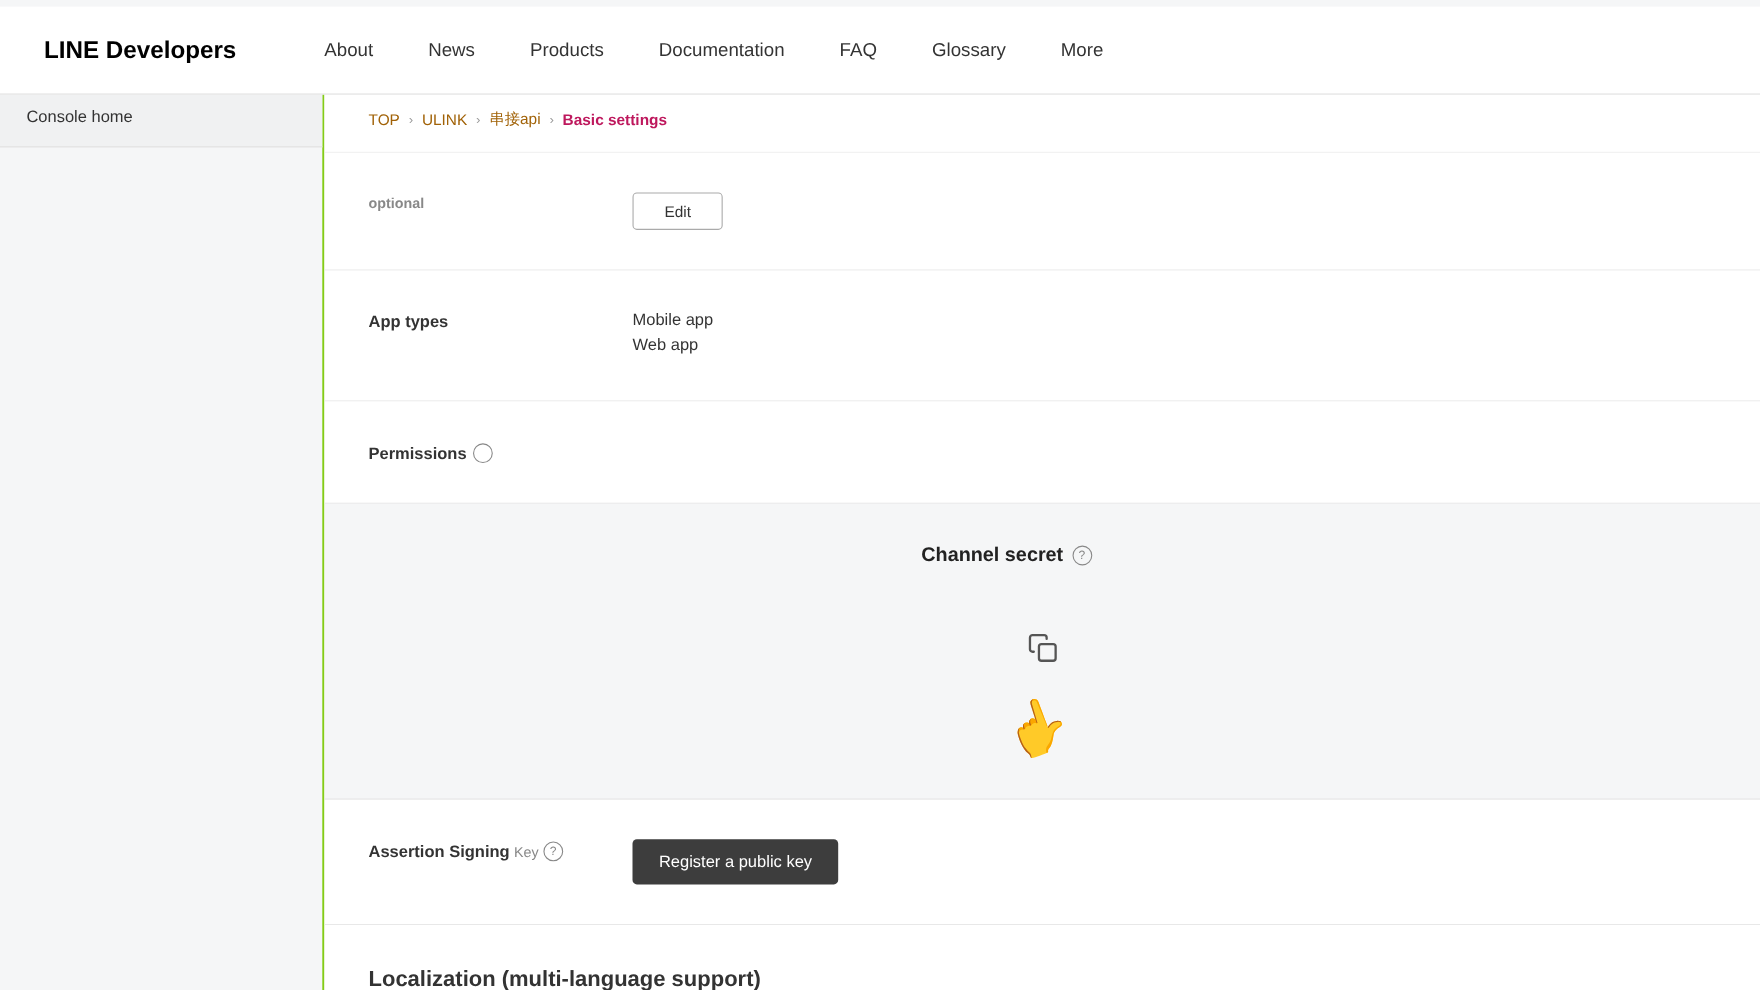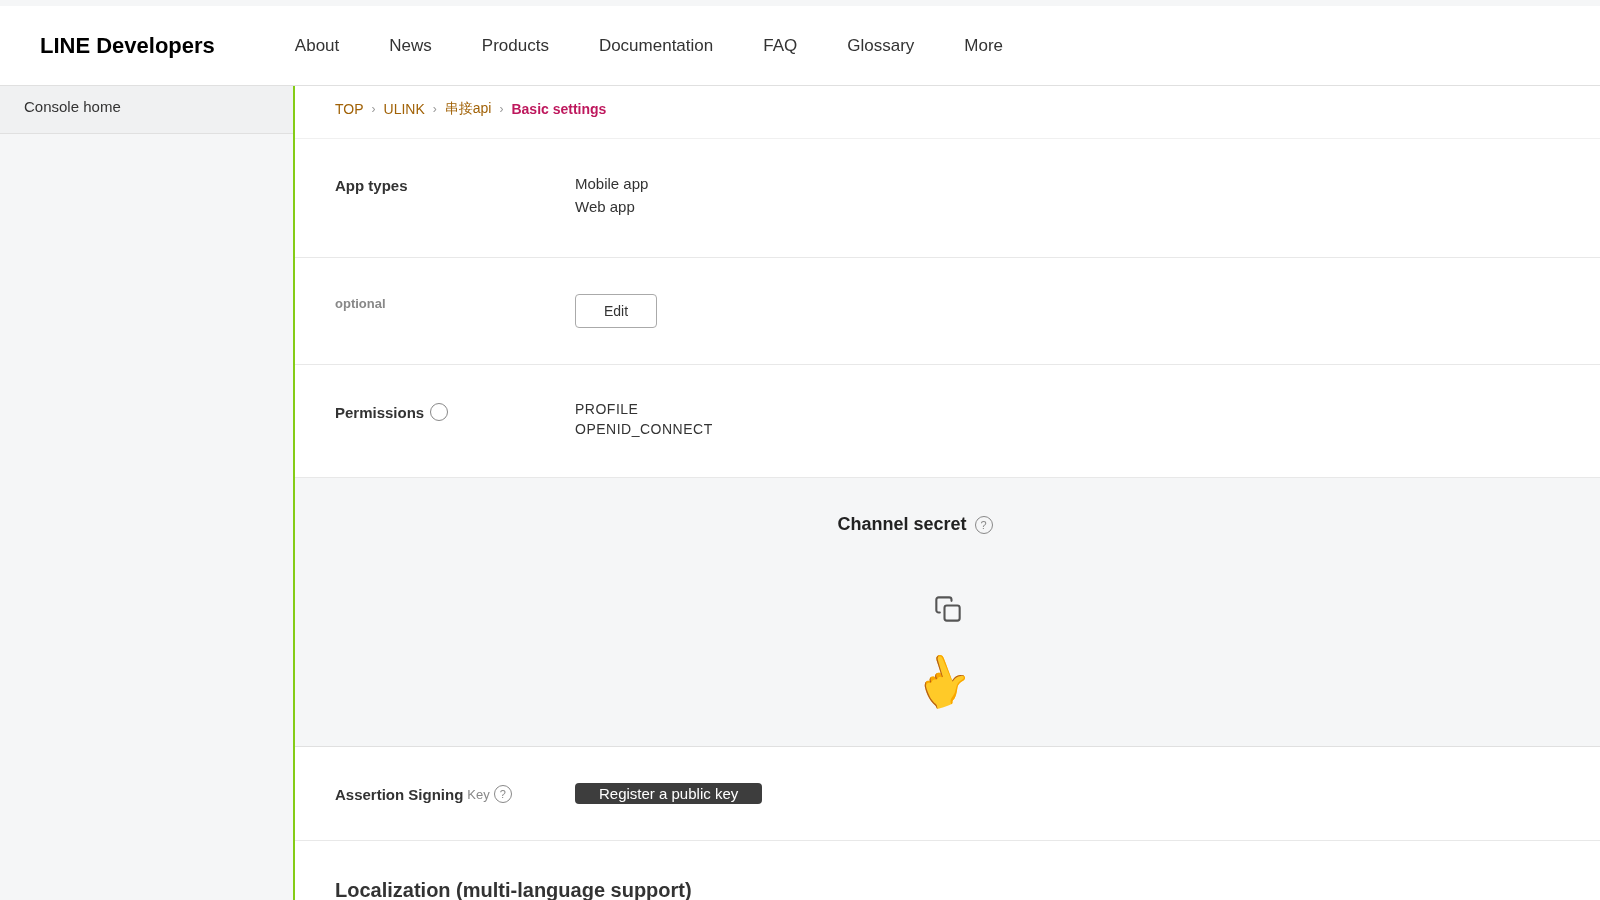--- a/index.html
+++ b/index.html
@@ -146,21 +146,21 @@
       color: #333;
       border-radius: 4px;
       cursor: pointer;
     }
 
     
     .btn-register {
       background: #3d3d3d;
       color: #fff;
       border: none;
-      padding: 2px 24px;
+      padding: 12px 24px;
       font-size: 15px;
       border-radius: 4px;
       cursor: pointer;
       white-space: nowrap;
     }
 
     
     .channel-secret-section {
       background: #f5f6f7;
       padding: 36px 40px;
@@ -262,44 +262,40 @@
       <span class="breadcrumb-item">ULINK</span>
       <span class="breadcrumb-sep">›</span>
       <span class="breadcrumb-item">串接api</span>
       <span class="breadcrumb-sep">›</span>
       <span class="breadcrumb-current">Basic settings</span>
     </div>
 
     <div class="content-area">
 
       <div class="section">
+        <div class="section-label">
+          <span class="optional-label">optional</span>
+        </div>
+        <div class="section-content">
+          <button class="btn-edit">Edit</button>
+        </div>
+      </div>
+
+      <div class="section">
         <div class="section-label">App types</div>
         <div class="section-content">
           <div class="app-type">Mobile app</div>
           <div class="app-type">Web app</div>
         </div>
       </div>
 
       <div class="section">
         <div class="section-label">
-          <span class="optional-label">optional</span>
-        </div>
-        <div class="section-content">
-          <button class="btn-edit">Edit</button>
-        </div>
-      </div>
-
-      <div class="section">
-        <div class="section-label">
           <span>Permissions</span>
           <span class="help-icon"></span>
-        </div>
-        <div class="section-content">
-          <div class="permission-text">PROFILE</div>
-          <div class="permission-text">OPENID_CONNECT</div>
         </div>
       </div>
 
       <div class="channel-secret-section">
         <div class="channel-secret-label">
           <span>Channel secret</span>
           <span class="help-icon">?</span>
         </div>
         <div class="channel-secret-value"></div>
         <div class="copy-icon">

